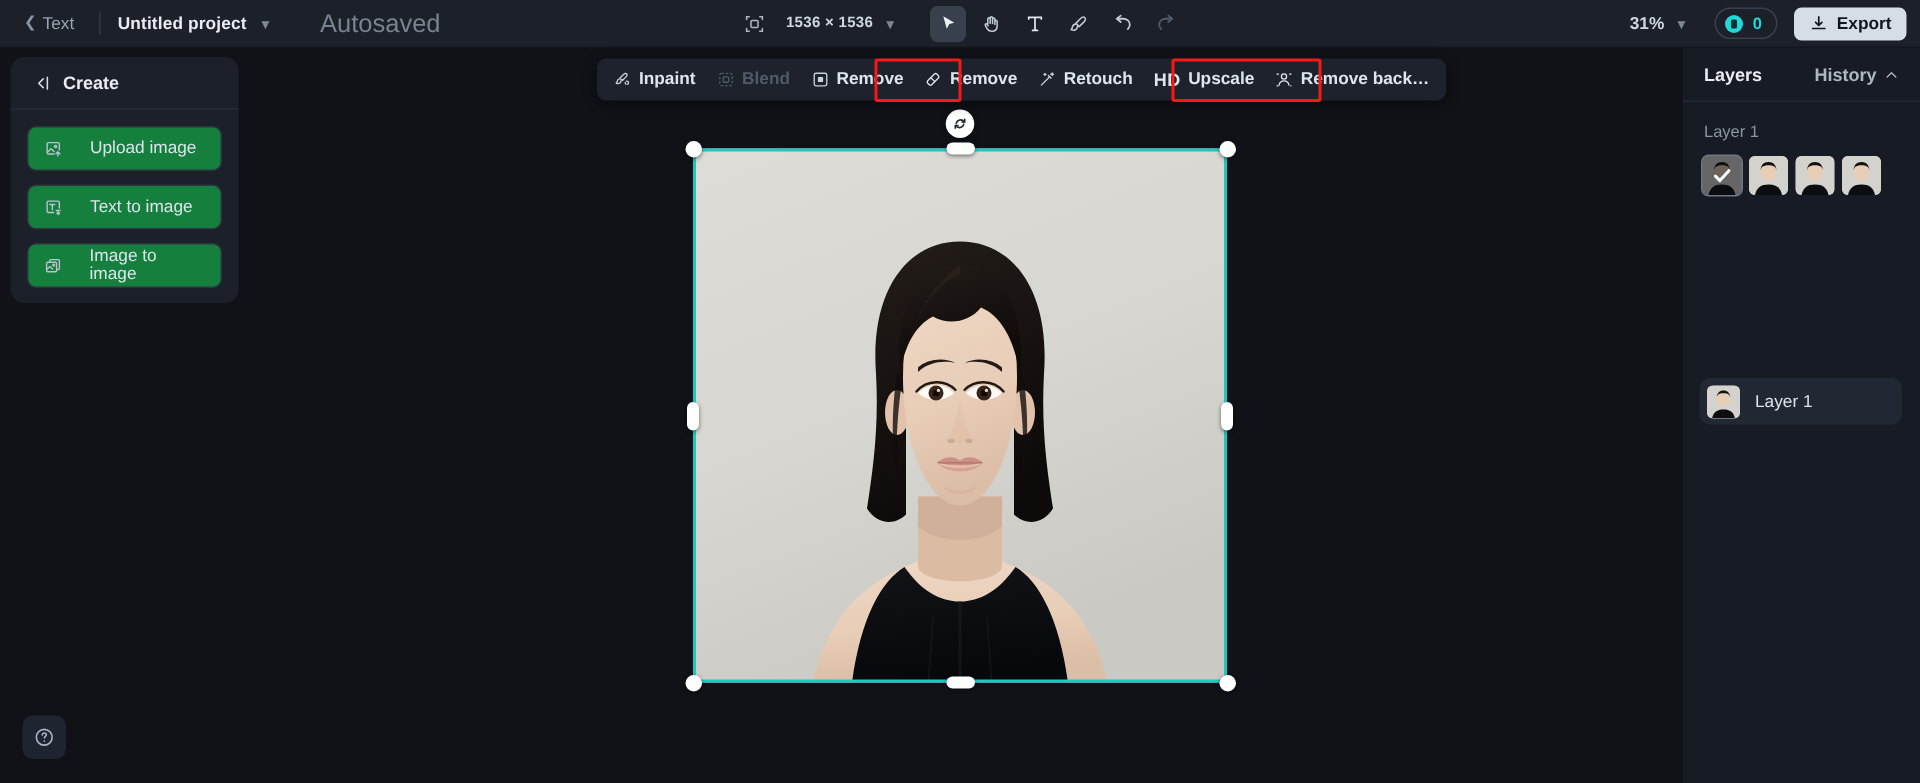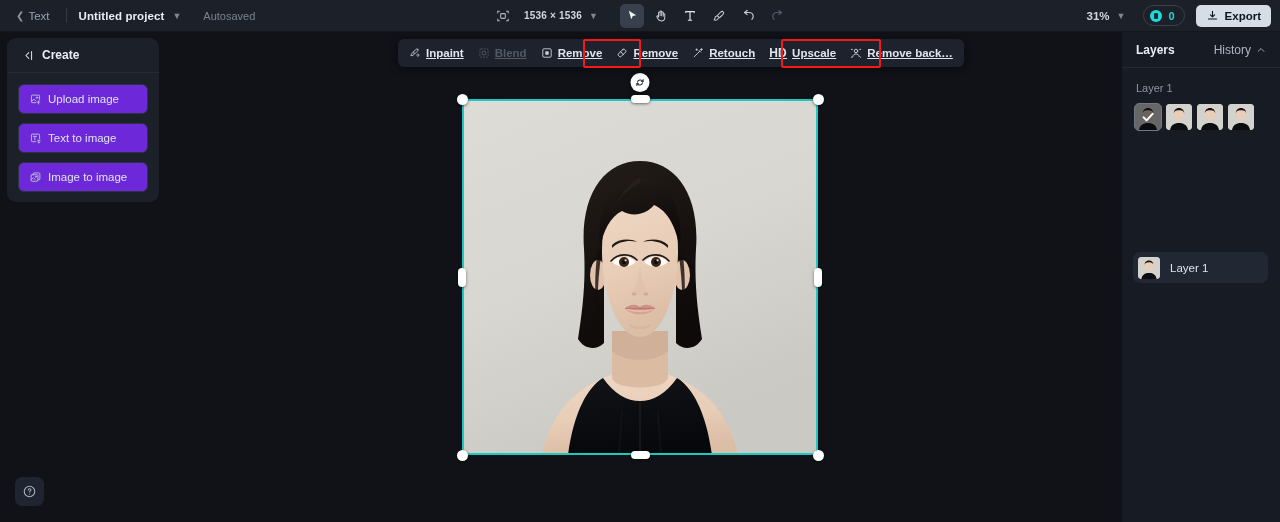--- a/index.html
+++ b/index.html
@@ -22,21 +22,21 @@
   .tb-left { display: flex; align-items: center; height: 32px; padding-left: 10px; gap: 0; }
   .back-btn {
     display: flex; align-items: center; gap: 4px;
     color: #9aa3b2; font-size: 11.5px; cursor: pointer;
     padding: 3px 6px; border-radius: 4px;
   }
   .back-btn .chev { font-size: 10px; line-height: 1; color: #8c94a3; }
   .tb-div { width: 1px; height: 15px; background: #333a47; margin: 0 11px; }
   .proj-name { color: #e9edf3; font-size: 11.5px; font-weight: bold; letter-spacing: .1px; cursor: pointer; }
   .caret { margin-left: 8px; color: #7e8796; font-size: 9px; cursor: pointer; }
-  .autosaved { color: #79828f; font-size: 11px; margin-left: 22px; }
+  .autosaved { color: #79828f; font-size: 17px; margin-left: 32px; }
 
   .tb-center {
     position: absolute; left: 0; right: 0; margin: 0 auto;
     display: flex; align-items: center; justify-content: center; gap: 0;
     height: 32px; pointer-events: none;
   }
   .tb-center > * { pointer-events: auto; }
   .canvas-size-grp { display: flex; align-items: center; gap: 9px; }
   .icon-btn {
     width: 24px; height: 24px; border-radius: 5px;
@@ -80,23 +80,23 @@
     padding-bottom: 10px;
   }
   .lp-head {
     display: flex; align-items: center; gap: 8px;
     height: 35px; padding: 4px 14px;
     border-bottom: 1px solid #262c37;
   }
   .lp-title { color: #e9edf3; font-size: 12px; font-weight: bold; }
   .lp-body { padding: 11px 11px 0 11px; display: flex; flex-direction: column; gap: 9px; }
   .lp-btn {
-    display: flex; align-items: center; gap: 6px;
+    display: flex; align-items: center; gap: 18px;
     height: 30px; border: 1px solid #2d3441; border-radius: 6px;
-    background: #6d28d9; padding: 0 10px;
+    background: #15803d; padding: 0 10px;
     color: #dde3ec; font-size: 11.5px; cursor: pointer;
   }
 
   
   .help-btn {
     position: absolute; left: 15px; bottom: 16px;
     width: 29px; height: 29px; border-radius: 7px;
     background: #1e2430; display: flex; align-items: center; justify-content: center;
     cursor: pointer;
   }
@@ -104,21 +104,21 @@
   
   .floatbar {
     position: absolute; left: 398px; top: 39px; height: 28px;
     background: #1d222c; border-radius: 6px;
     display: flex; align-items: center; padding: 0 4px; gap: 0;
     box-shadow: 0 2px 9px rgba(0,0,0,.45);
   }
   .fb-item {
     display: flex; align-items: center; gap: 5px;
     height: 22px; padding: 0 7px; border-radius: 4px;
-    color: #dfe5ee; font-size: 11.5px; font-weight: bold; cursor: pointer; white-space: nowrap; text-decoration: underline;
+    color: #dfe5ee; font-size: 11.5px; font-weight: bold; cursor: pointer; white-space: nowrap;
   }
   .fb-item.disabled { color: #525a68; cursor: default; }
   .hd-tag { font-size: 12px; font-weight: bold; letter-spacing: .3px; color: #dfe5ee; }
 
   .annot {
     position: absolute; border: 2px solid #f81818; border-radius: 2px;
     pointer-events: none;
   }
 
   
@@ -144,21 +144,21 @@
   
   .right-panel {
     position: absolute; right: 0; top: 32px; width: 158px; height: 490px;
     background: #171b24;
   }
   .rp-head {
     display: flex; align-items: center; justify-content: space-between;
     height: 36px; padding: 0 14px; border-bottom: 1px solid #242a35;
   }
   .rp-tab { color: #e9edf3; font-size: 12px; font-weight: bold; cursor: pointer; }
-  .rp-tab.inactive { color: #aeb6c2; font-weight: normal; display:flex; align-items:center; gap:5px; }
+  .rp-tab.inactive { color: #aeb6c2; font-weight: bold; display:flex; align-items:center; gap:5px; }
   .rp-sec-label { color: #8d95a3; font-size: 11px; padding: 14px 14px 0 14px; }
   .thumbs { display: flex; gap: 5px; padding: 10px 0 0 13px; }
   .thumb {
     width: 26px; height: 26px; border-radius: 4px; overflow: hidden;
     position: relative; background: #cfcec9; cursor: pointer; flex: none;
   }
   .thumb.selected { outline: 1.5px solid #6f7886; outline-offset: 0px; }
   .thumb.selected .tshade { position:absolute; inset:0; background: rgba(10,12,16,.55); }
   .tcheck { position: absolute; inset: 0; display: flex; align-items: center; justify-content: center; }
 

